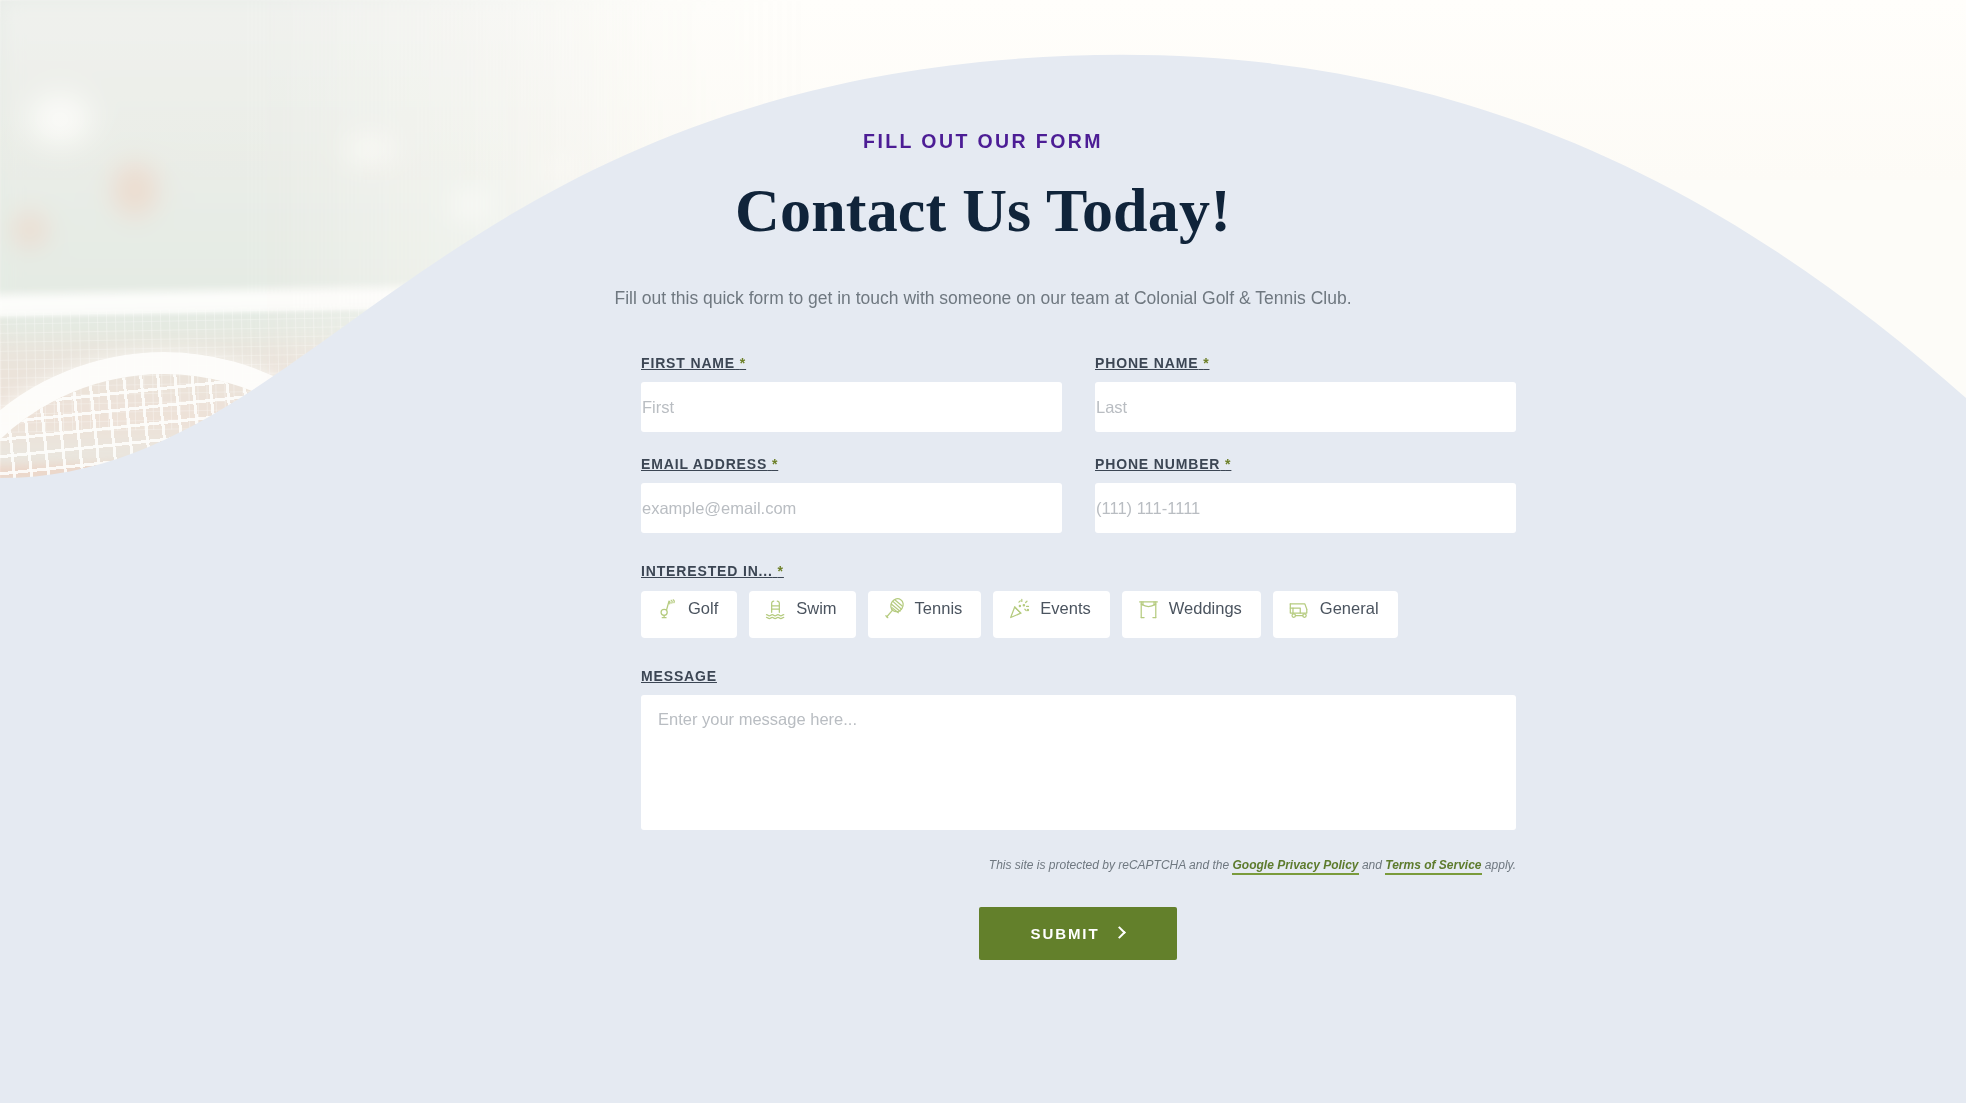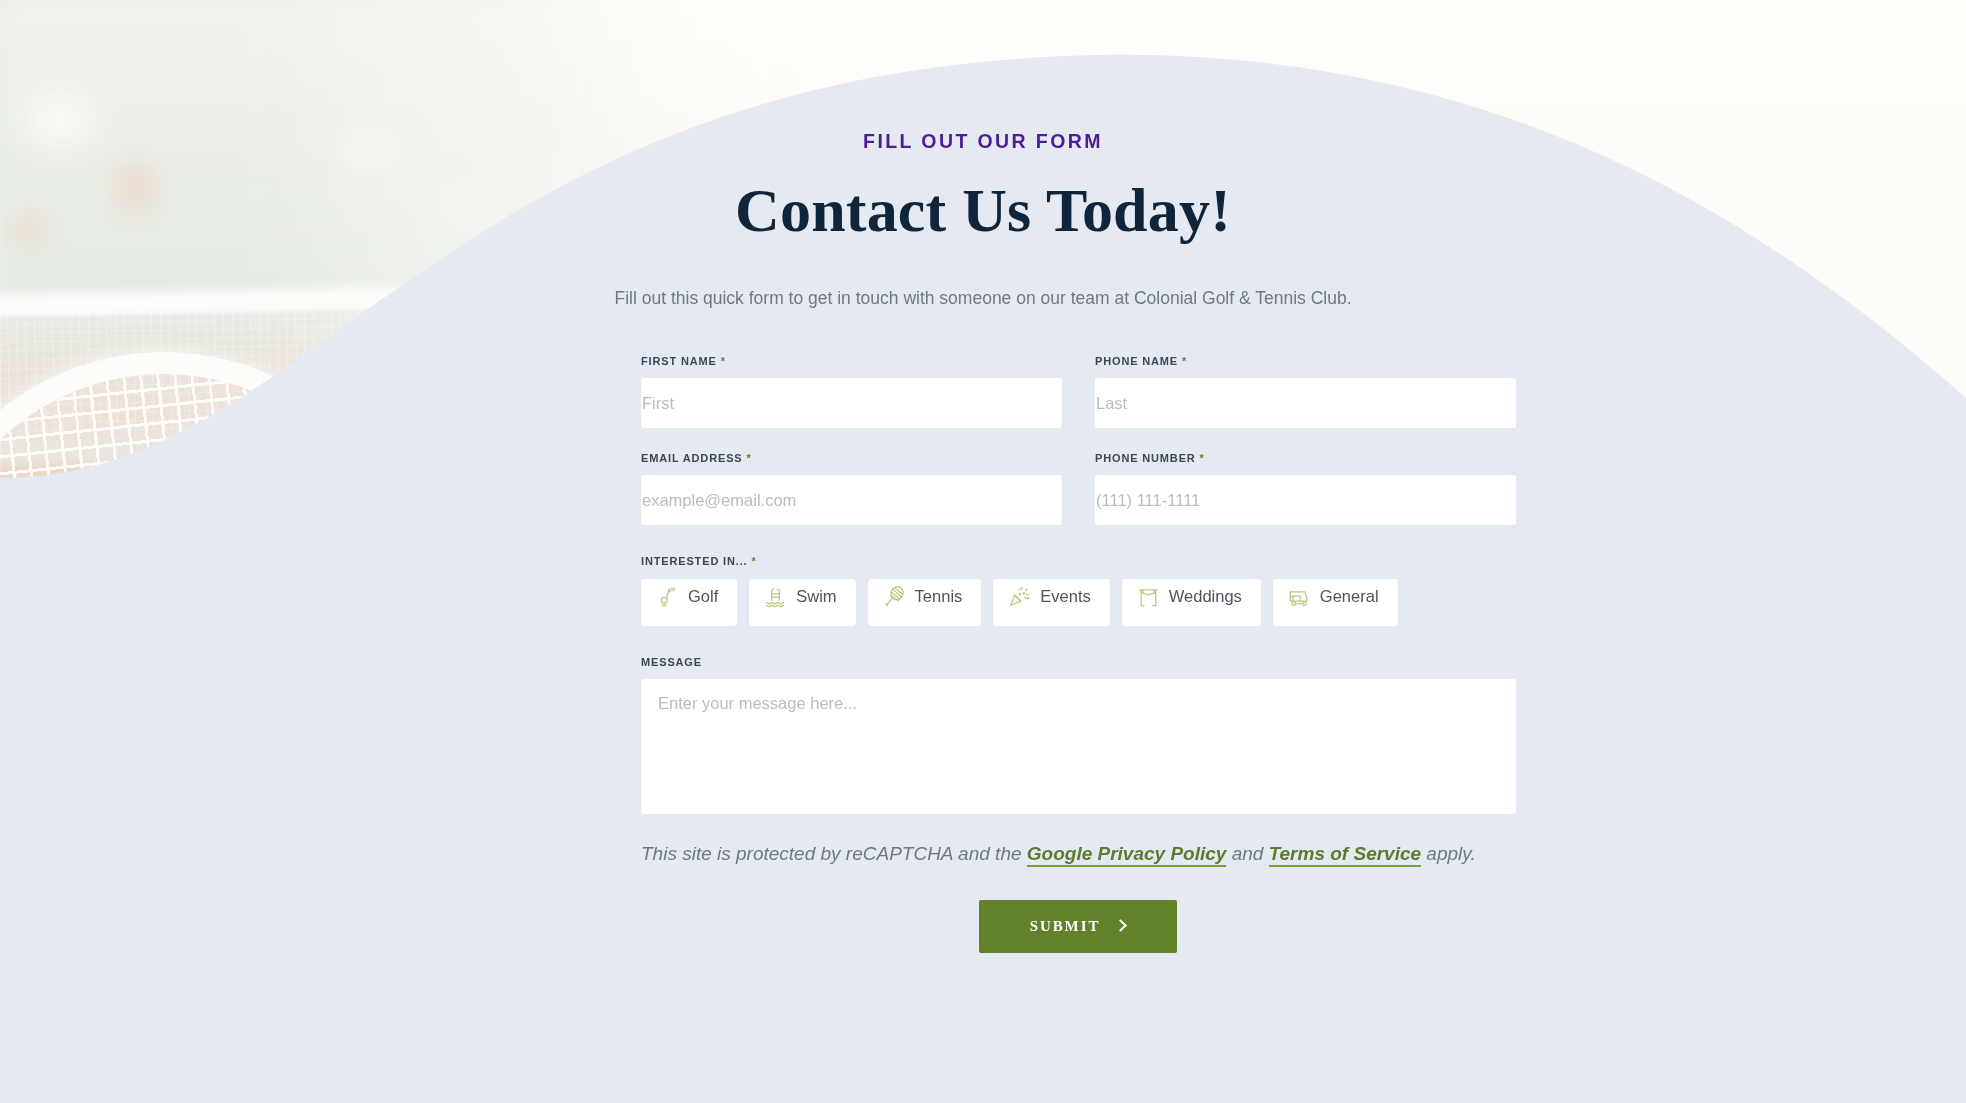--- a/index.html
+++ b/index.html
@@ -206,26 +206,27 @@
   }
 
   .row {
     display: flex;
     gap: 33px;
     margin-bottom: 24px;
   }
   .col { flex: 1 1 0; min-width: 0; }
 
   .field-label {
-    font-size: 11px;
+    font-size: 14px;
     font-weight: 700;
     letter-spacing: .85px;
     color: #3c4654;
     margin-bottom: 11px;
     font-family: "Liberation Sans", sans-serif;
+    text-decoration: underline;
   }
   .req { color: #6d8029; font-weight: 700; }
 
   .text-input {
     display: block;
     width: 100%;
     height: 50px;
     background: #ffffff;
     border: none;
     border-radius: 3px;
@@ -278,25 +279,26 @@
     color: #ec4899;
     font-family: "Liberation Sans", sans-serif;
     resize: none;
     outline: none;
   }
   .textarea::placeholder { color: #b9bdc2; }
 
   
   .recaptcha {
     margin-top: 28px;
-    font-size: 19px;
+    font-size: 12px;
     font-style: italic;
     color: #6f7880;
     font-family: "Liberation Sans", sans-serif;
     line-height: 1.3;
+    text-align: right;
   }
   .recaptcha a {
     color: #5d7b2d;
     font-weight: 700;
     font-style: italic;
     text-decoration: none;
     border-bottom: 2px solid #7a9b3c;
     padding-bottom: 1px;
   }
 
@@ -315,21 +317,21 @@
     min-width: 198px;
     border-radius: 2px;
     font-size: 15px;
     font-weight: 700;
     letter-spacing: 1.9px;
     display: inline-flex;
     align-items: center;
     justify-content: center;
     gap: 16px;
     cursor: pointer;
-    font-family: Liberation Serif, serif;
+    font-family: Liberation Sans, sans-serif;
   }
   .submit-chev {
     display: inline-block;
     width: 9px; height: 9px;
     border-top: 2.2px solid #fff;
     border-right: 2.2px solid #fff;
     transform: rotate(45deg);
     margin-top: -1px;
   }
 </style>

